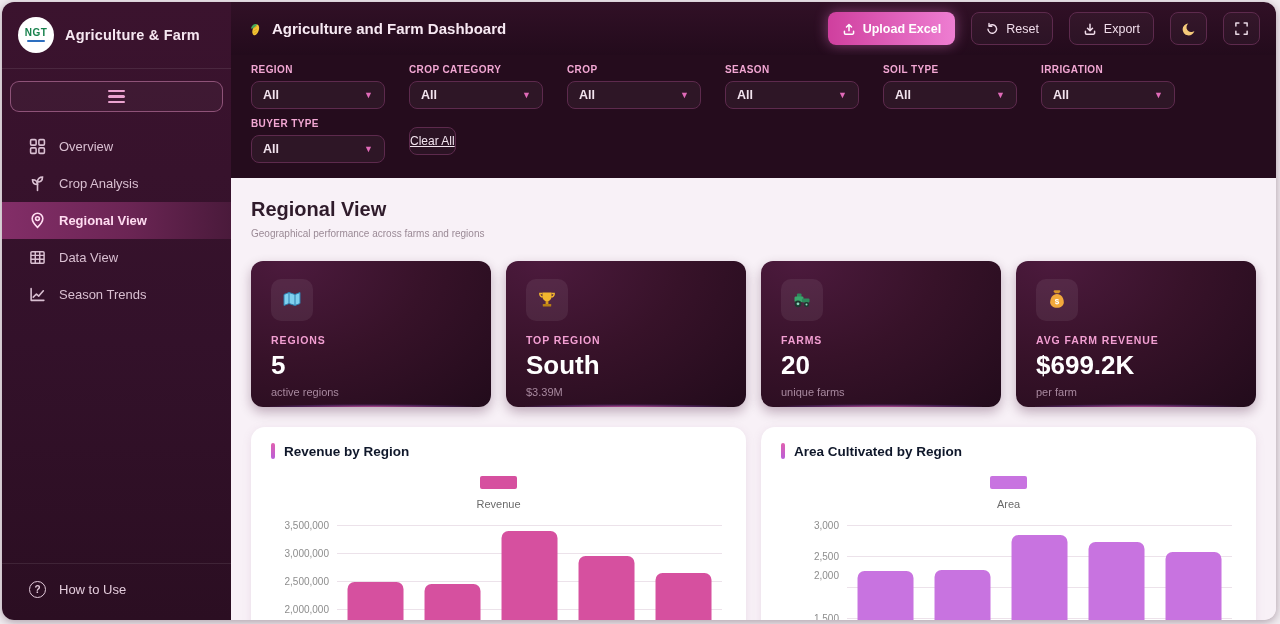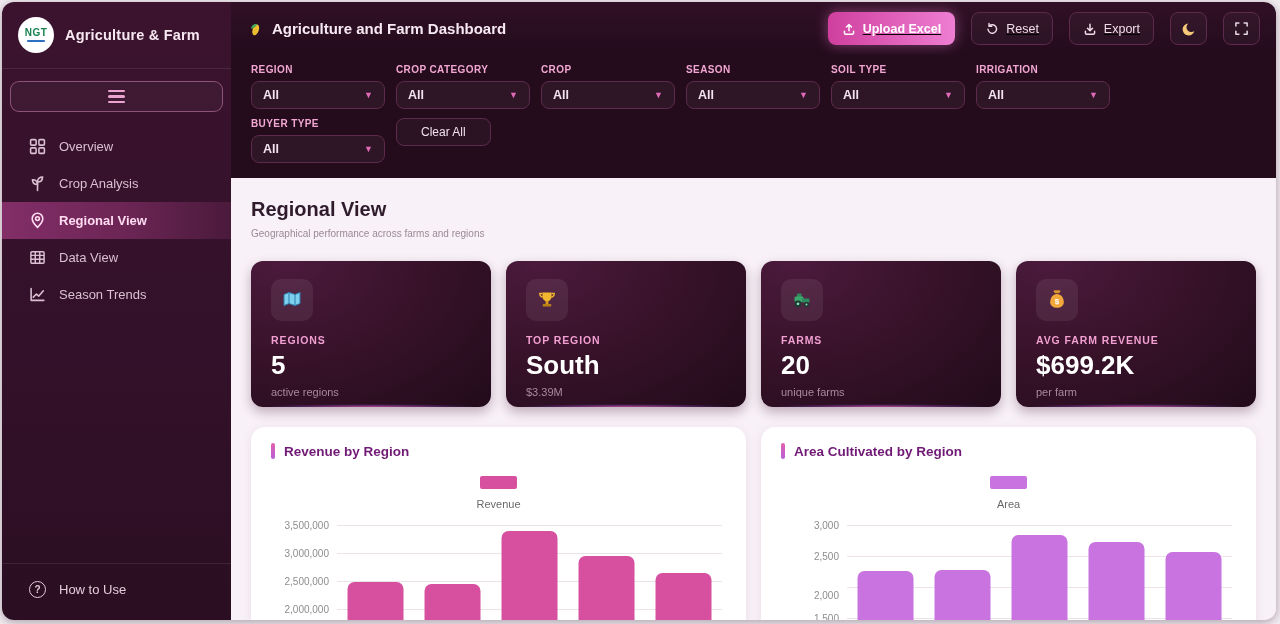--- a/index.html
+++ b/index.html
@@ -37,44 +37,44 @@
   .q-circle { width:17px; height:17px; border:1.5px solid currentColor; border-radius:50%;
               display:flex; align-items:center; justify-content:center; font-size:10px;
               font-weight:700; flex:none; }
 
   
   .main { flex:1; display:flex; flex-direction:column; min-width:0; }
   .topbar { background:linear-gradient(180deg,#311026 0%,#230b1c 100%);
             height:53px; flex:none; display:flex; align-items:center; padding:0 16px; }
   .topbar-title { display:flex; align-items:center; gap:8px; font-size:15px;
                   font-weight:700; color:#f7e9f3; }
-  .topbar-actions { margin-left:auto; display:flex; gap:16px; align-items:center;text-decoration:underline; }
+  .topbar-actions { margin-left:auto; display:flex; gap:16px; align-items:center; }
   .btn { display:flex; align-items:center; gap:7px; height:33px; border-radius:8px;
          font-size:12.5px; cursor:pointer; font-family:inherit; }
   .btn-upload { padding:0 14px; border:none; color:#fff; font-weight:700;
                 background:linear-gradient(90deg,#cf3f9e,#ee7ed2);
                 box-shadow:0 0 14px rgba(238,126,210,.45); }
   .btn-ghost { padding:0 13px; border:1px solid #5d2a4d; background:rgba(255,255,255,.03);
                color:#f0dcea; }
   .btn-sq { width:37px; justify-content:center; padding:0; }
 
   
   .filterbar { background:#250c1d; padding:9px 20px 15px; flex:none; }
-  .filter-row { display:flex; gap:11px; align-items:flex-start; }
+  .filter-row { display:flex; gap:24px; align-items:center; }
   .filter-row + .filter-row { margin-top:9px; }
   .filter-field { width:134px; }
   .filter-label { font-size:10px; font-weight:700; color:#f2a7d3; letter-spacing:.4px;
                   margin-bottom:6px; text-transform:uppercase; }
   .select { height:28px; border:1px solid #5d2a4d; background:rgba(255,255,255,.045);
             border-radius:8px; display:flex; align-items:center; justify-content:space-between;
             padding:0 11px; font-size:12.5px; font-weight:600; color:#f2e3ee; cursor:pointer; }
   .select-caret { color:#e06ab8; font-size:9px; }
-  .btn-clear { height:28px; padding:0 24px; border:1px solid #5d2a4d; border-radius:8px;
+  .btn-clear { height:28px; padding:0 0; border:1px solid #5d2a4d; border-radius:8px;
                background:rgba(255,255,255,.03); color:#f2e3ee; font-size:12px;
-               cursor:pointer; font-family:inherit; }
+               cursor:pointer; font-family:inherit;text-decoration:underline; }
 
   
   .content { flex:1; background:#f8f1f7; padding:20px 20px; overflow:hidden; }
   .page-title { font-size:20px; font-weight:700; color:#2f1b2b; }
   .page-sub { font-size:10px; color:#9b8a96; margin-top:7px; }
 
   .stats-row { display:flex; gap:15px; margin-top:22px; }
   .stat-card { flex:1; height:146px; border-radius:12px; position:relative; overflow:hidden;
                padding:18px 20px;
                background:radial-gradient(130% 150% at 15% 0%, #4c1a3d 0%, #371229 45%, #1f0a19 100%);
@@ -87,21 +87,21 @@
                color:#f29fd2; text-transform:uppercase; }
   .stat-value { margin-top:4px; font-size:26px; font-weight:800; color:#ffffff; }
   .stat-sub { margin-top:5px; font-size:11px; color:#a8899f; }
 
   .charts-row { display:flex; gap:15px; margin-top:20px; align-items:flex-start; }
   .chart-card { flex:1; background:#ffffff; border-radius:14px; padding:16px 20px;
                 height:330px; box-shadow:0 2px 10px rgba(150,100,140,.13); }
   .chart-title-row { display:flex; align-items:center; gap:9px; }
   .title-pill { width:4px; height:16px; border-radius:3px; flex:none;
                 background:linear-gradient(180deg,#e060b0,#b95fd8); }
-  .chart-title { font-size:13.5px; font-weight:700; color:#701a75; }
+  .chart-title { font-size:13.5px; font-weight:700; color:#0f172a; }
   .legend { display:flex; justify-content:center; align-items:center; gap:9px; margin-top:17px;flex-direction:column; }
   .legend-swatch { width:37px; height:13px; border-radius:2px; }
   .legend-label { font-size:11px; color:#6a6a6a; }
   .plot { position:relative; margin-top:15px; height:230px; }
   .gridline { position:absolute; left:66px; right:4px; height:1px; background:#ece2ea; }
   .tick-label { position:absolute; left:0; width:58px; text-align:right; font-size:10px;
                 color:#8d8d8d; transform:translateY(-50%); }
   .bars { position:absolute; left:66px; right:4px; top:0; height:230px; display:flex; }
   .bar-slot { flex:1; position:relative; }
   .bar { position:absolute; left:50%; transform:translateX(-50%); width:74%; max-width:60px;
@@ -393,21 +393,21 @@
           <div class="legend">
             <span class="legend-swatch" style="background: rgb(200, 115, 224);"></span>
             <span class="legend-label">Area</span>
           </div>
           <div class="plot">
               <div class="gridline" style="top: 0px;"></div>
               <div class="tick-label" style="top: 0px;">3,000</div>
               <div class="gridline" style="top: 31px;"></div>
               <div class="tick-label" style="top: 31px;">2,500</div>
               <div class="gridline" style="top: 62px;"></div>
-              <div class="tick-label" style="top: 70px;">2,000</div>
+              <div class="tick-label" style="top: 50px;">2,000</div>
               <div class="gridline" style="top: 93px;"></div>
               <div class="tick-label" style="top: 93px;">1,500</div>
               <div class="bars">
                 <div class="bar-slot">
                   <div class="bar" style="top: 45.88px; background: rgb(200, 115, 224);"></div>
                 </div>
                 <div class="bar-slot">
                   <div class="bar" style="top: 44.64px; background: rgb(200, 115, 224);"></div>
                 </div>
                 <div class="bar-slot">

